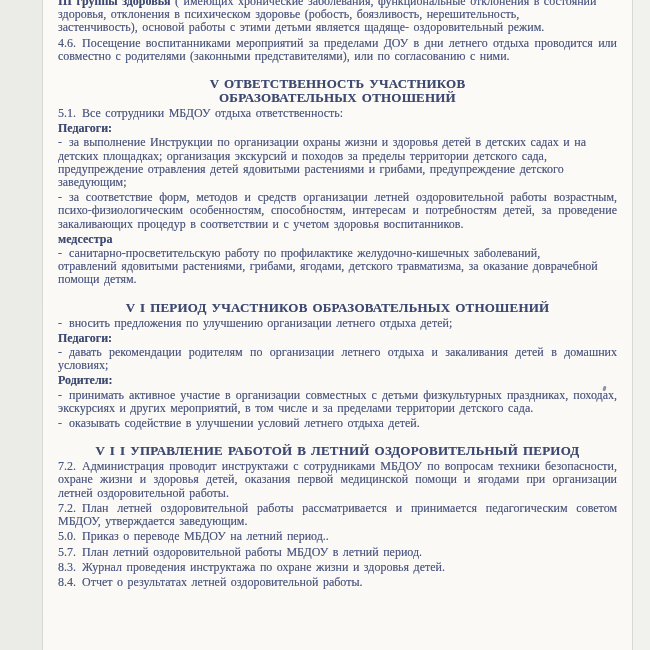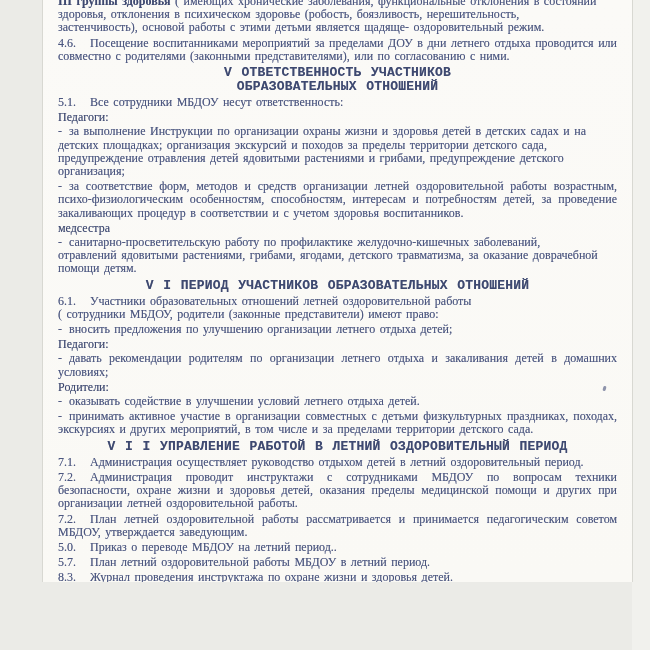--- a/index.html
+++ b/index.html
@@ -8,45 +8,45 @@
     position:relative;width:650px;height:650px;
     background:var(--bg,#ebebe7);
     font-family:"Liberation Serif","DejaVu Serif",serif;
     overflow:hidden;
   }
   .edge-right{
     position:absolute;top:0;bottom:0;left:632px;right:0;
     background:var(--bg2,#f1f1ed);
   }
   .paper{
-    position:absolute;top:0;left:42px;width:591px;height:582px;
+    position:absolute;top:0;left:42px;width:591px;height:650px;
     box-sizing:border-box;
     background:linear-gradient(180deg,var(--paper,#fbfaf7),#faf9f5);
     border-left:1px solid var(--edge,#d8d8d2);
     border-right:1px solid var(--edge,#d8d8d2);
     overflow:hidden;
   }
   .doc{
     position:relative;
     margin:-5px 15px 0 15px;
     font-size:12px;line-height:13.2px;
     color:var(--ink,#4c5780);
     word-spacing:1.5px;
     text-shadow:0 0 0.55px rgba(70,82,125,.5);
   }
   .para{margin:0 0 2px;}
   .justify{text-align:justify;}
-  .num{margin-right:14px;}
+  .num{margin-right:6px;}
   .dash{margin-right:7px;}
   .bold{font-weight:bold;color:var(--inkBold,#3e4970);}
-  .label{font-weight:normal;color:var(--inkBold,#3e4970);margin:1px 0;}
+  .label{font-weight:bold;color:var(--inkBold,#3e4970);margin:1px 0;}
   .heading{
     font-weight:bold;color:var(--inkBold,#3e4970);
     text-align:center;font-size:13px;letter-spacing:.2px;
-    margin:3px 0 2px;line-height:14px;font-family:Liberation Mono, monospace;
+    margin:14px 0 2px;line-height:14px;
   }
   .line{display:block;white-space:nowrap;}
   .artifact{
     position:absolute;width:3px;height:5px;border-radius:2px;
     background:#6a7292;opacity:.75;transform:rotate(18deg);
   }
 </style>
 </head>
 <body>
 
@@ -58,53 +58,48 @@
         <div class="para">
           <div class="line"><span class="bold">III группы здоровья</span><span> ( имеющих хронические заболевания, функциональные отклонения в состоянии</span></div>
           <div class="line"><span>здоровья, отклонения в психическом здоровье (робость, боязливость, нерешительность,</span></div>
           <div class="line"><span>застенчивость), основой работы с этими детьми является щадяще- оздоровительный режим.</span></div>
         </div>
         <div class="para justify"><span class="num">4.6.</span><span>Посещение воспитанниками мероприятий за пределами ДОУ в дни летнего отдыха проводится или совместно с родителями (законными представителями), или по согласованию с ними.</span></div>
         <div class="heading">
           <div>V ОТВЕТСТВЕННОСТЬ УЧАСТНИКОВ</div>
           <div>ОБРАЗОВАТЕЛЬНЫХ ОТНОШЕНИЙ</div>
         </div>
-        <div class="para"><span class="num">5.1.</span><span>Все сотрудники МБДОУ несут ответственность:</span></div>
+        <div class="para"><span class="num">5.1.</span><span>Все сотрудники МБДОУ отдыха ответственность:</span></div>
         <div class="label">Педагоги:</div>
         <div class="para">
           <div class="line"><span class="dash">-</span><span>за выполнение Инструкции по организации охраны жизни и здоровья детей в детских садах и на</span></div>
           <div class="line"><span>детских площадках; организация экскурсий и походов за пределы территории детского сада,</span></div>
           <div class="line"><span>предупреждение отравления детей ядовитыми растениями и грибами, предупреждение детского</span></div>
-          <div class="line"><span>организация;</span></div>
+          <div class="line"><span>заведующим;</span></div>
         </div>
         <div class="para justify"><span class="dash">-</span><span>за соответствие форм, методов и средств организации летней оздоровительной работы возрастным, психо-физиологическим особенностям, способностям, интересам и потребностям детей, за проведение закаливающих процедур в соответствии и с учетом здоровья воспитанников.</span></div>
         <div class="label">медсестра</div>
         <div class="para">
           <div class="line"><span class="dash">-</span><span>санитарно-просветительскую работу по профилактике желудочно-кишечных заболеваний,</span></div>
           <div class="line"><span>отравлений ядовитыми растениями, грибами, ягодами, детского травматизма, за оказание доврачебной</span></div>
           <div class="line"><span>помощи детям.</span></div>
         </div>
         <div class="heading">
           <div>V I ПЕРИОД УЧАСТНИКОВ ОБРАЗОВАТЕЛЬНЫХ ОТНОШЕНИЙ</div>
         </div>
-        <div class="para">
-          <div class="line"><span class="num">6.1.</span><span>Участники образовательных отношений летней оздоровительной работы</span></div>
-          <div class="line"><span>( сотрудники МБДОУ, родители (законные представители) имеют право:</span></div>
-        </div>
         <div class="para"><span class="dash">-</span><span>вносить предложения по улучшению организации летнего отдыха детей;</span></div>
         <div class="label">Педагоги:</div>
         <div class="para justify"><span class="dash">-</span><span>давать рекомендации родителям по организации летнего отдыха и закаливания детей в домашних условиях;</span></div>
         <div class="label">Родители:</div>
+        <div class="para justify"><span class="dash">-</span><span>принимать активное участие в организации совместных с детьми физкультурных праздниках, походах, экскурсиях и других мероприятий, в том числе и за пределами территории детского сада.</span></div>
         <div class="para"><span class="dash">-</span><span>оказывать содействие в улучшении условий летнего отдыха детей.</span></div>
-        <div class="para justify"><span class="dash">-</span><span>принимать активное участие в организации совместных с детьми физкультурных праздниках, походах, экскурсиях и других мероприятий, в том числе и за пределами территории детского сада.</span></div>
         <div class="heading">
           <div>V I I УПРАВЛЕНИЕ РАБОТОЙ В ЛЕТНИЙ ОЗДОРОВИТЕЛЬНЫЙ ПЕРИОД</div>
         </div>
-        <div class="para"><span class="num">7.1.</span><span>Администрация осуществляет руководство отдыхом детей в летний оздоровительный период.</span></div>
-        <div class="para justify"><span class="num">7.2.</span><span>Администрация проводит инструктажи с сотрудниками МБДОУ по вопросам техники безопасности, охране жизни и здоровья детей, оказания пределы медицинской помощи и других при организации летней оздоровительной работы.</span></div>
+        <div class="para justify"><span class="num">7.2.</span><span>Администрация проводит инструктажи с сотрудниками МБДОУ по вопросам техники безопасности, охране жизни и здоровья детей, оказания первой медицинской помощи и ягодами при организации летней оздоровительной работы.</span></div>
         <div class="para justify"><span class="num">7.2.</span><span>План летней оздоровительной работы рассматривается и принимается педагогическим советом МБДОУ, утверждается заведующим.</span></div>
         <div class="para"><span class="num">5.0.</span><span>Приказ о переводе МБДОУ на летний период..</span></div>
         <div class="para"><span class="num">5.7.</span><span>План летний оздоровительной работы МБДОУ в летний период.</span></div>
         <div class="para"><span class="num">8.3.</span><span>Журнал проведения инструктажа по охране жизни и здоровья детей.</span></div>
         <div class="para"><span class="num">8.4.</span><span>Отчет о результатах летней оздоровительной работы.</span></div>
       </div>
   </div>
 </div>
 
 </body></html>

